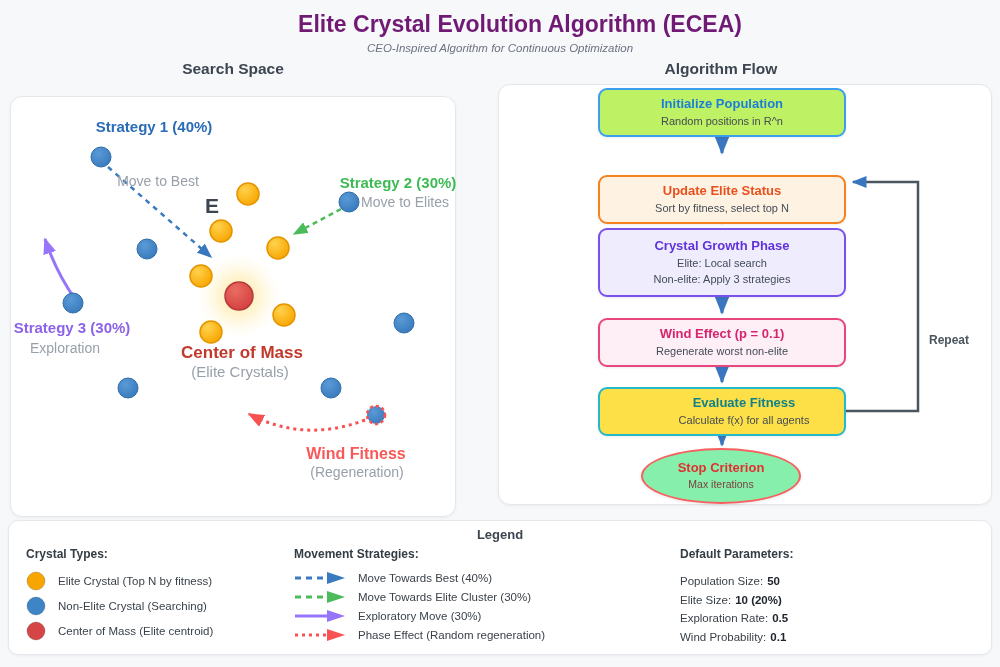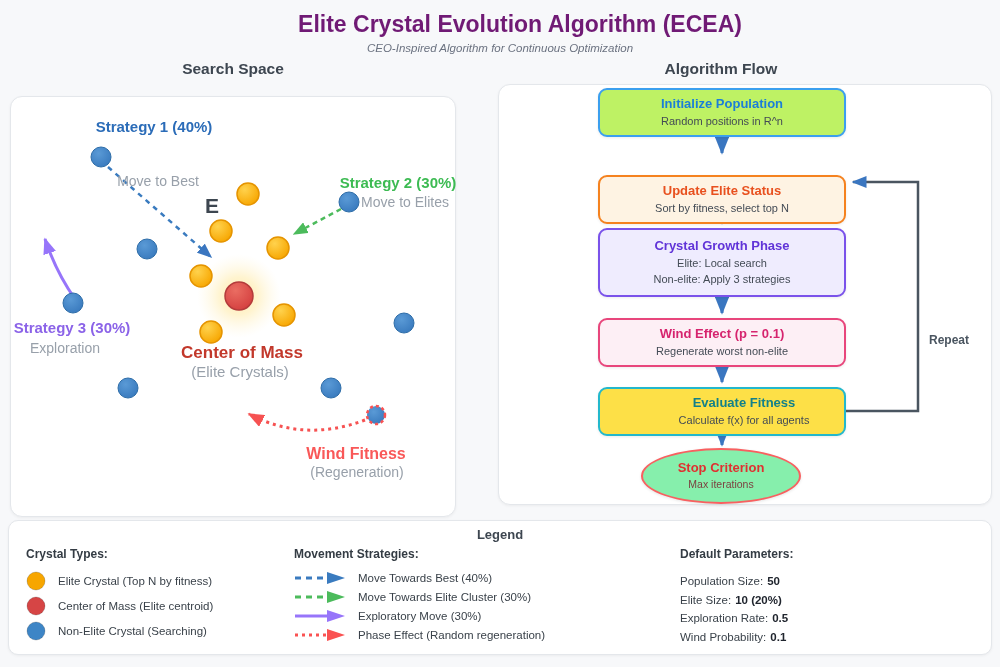--- a/index.html
+++ b/index.html
@@ -218,30 +218,30 @@
   <div class="leg-col leg-col-crystals">
     <div class="leg-heading">Crystal Types:</div>
     <div class="leg-row">
       <svg class="chip" width="20" height="20">
           <circle cx="10" cy="10" r="9" fill="#f7a600"></circle>
         </svg>
       <span class="leg-label">Elite Crystal (Top N by fitness)</span>
     </div>
     <div class="leg-row">
       <svg class="chip" width="20" height="20">
+          <circle cx="10" cy="10" r="9" fill="#3d85c6"></circle>
+        </svg>
+      <span class="leg-label">Non-Elite Crystal (Searching)</span>
+    </div>
+    <div class="leg-row">
+      <svg class="chip" width="20" height="20">
           <circle cx="10" cy="10" r="9" fill="#d64545"></circle>
         </svg>
       <span class="leg-label">Center of Mass (Elite centroid)</span>
     </div>
-    <div class="leg-row">
-      <svg class="chip" width="20" height="20">
-          <circle cx="10" cy="10" r="9" fill="#3d85c6"></circle>
-        </svg>
-      <span class="leg-label">Non-Elite Crystal (Searching)</span>
-    </div>
   </div>
 
   <div class="leg-col leg-col-moves">
     <div class="leg-heading">Movement Strategies:</div>
     <div class="leg-row">
       <svg class="arr-sample" width="52" height="14">
         <line class="dash-d" x1="1" y1="7" x2="33" y2="7" stroke="#3a7bbf"></line>
         <polygon points="33,1 51,7 33,13" fill="#3a7bbf"></polygon>
       </svg>
       <span class="leg-label">Move Towards Best (40%)</span>

